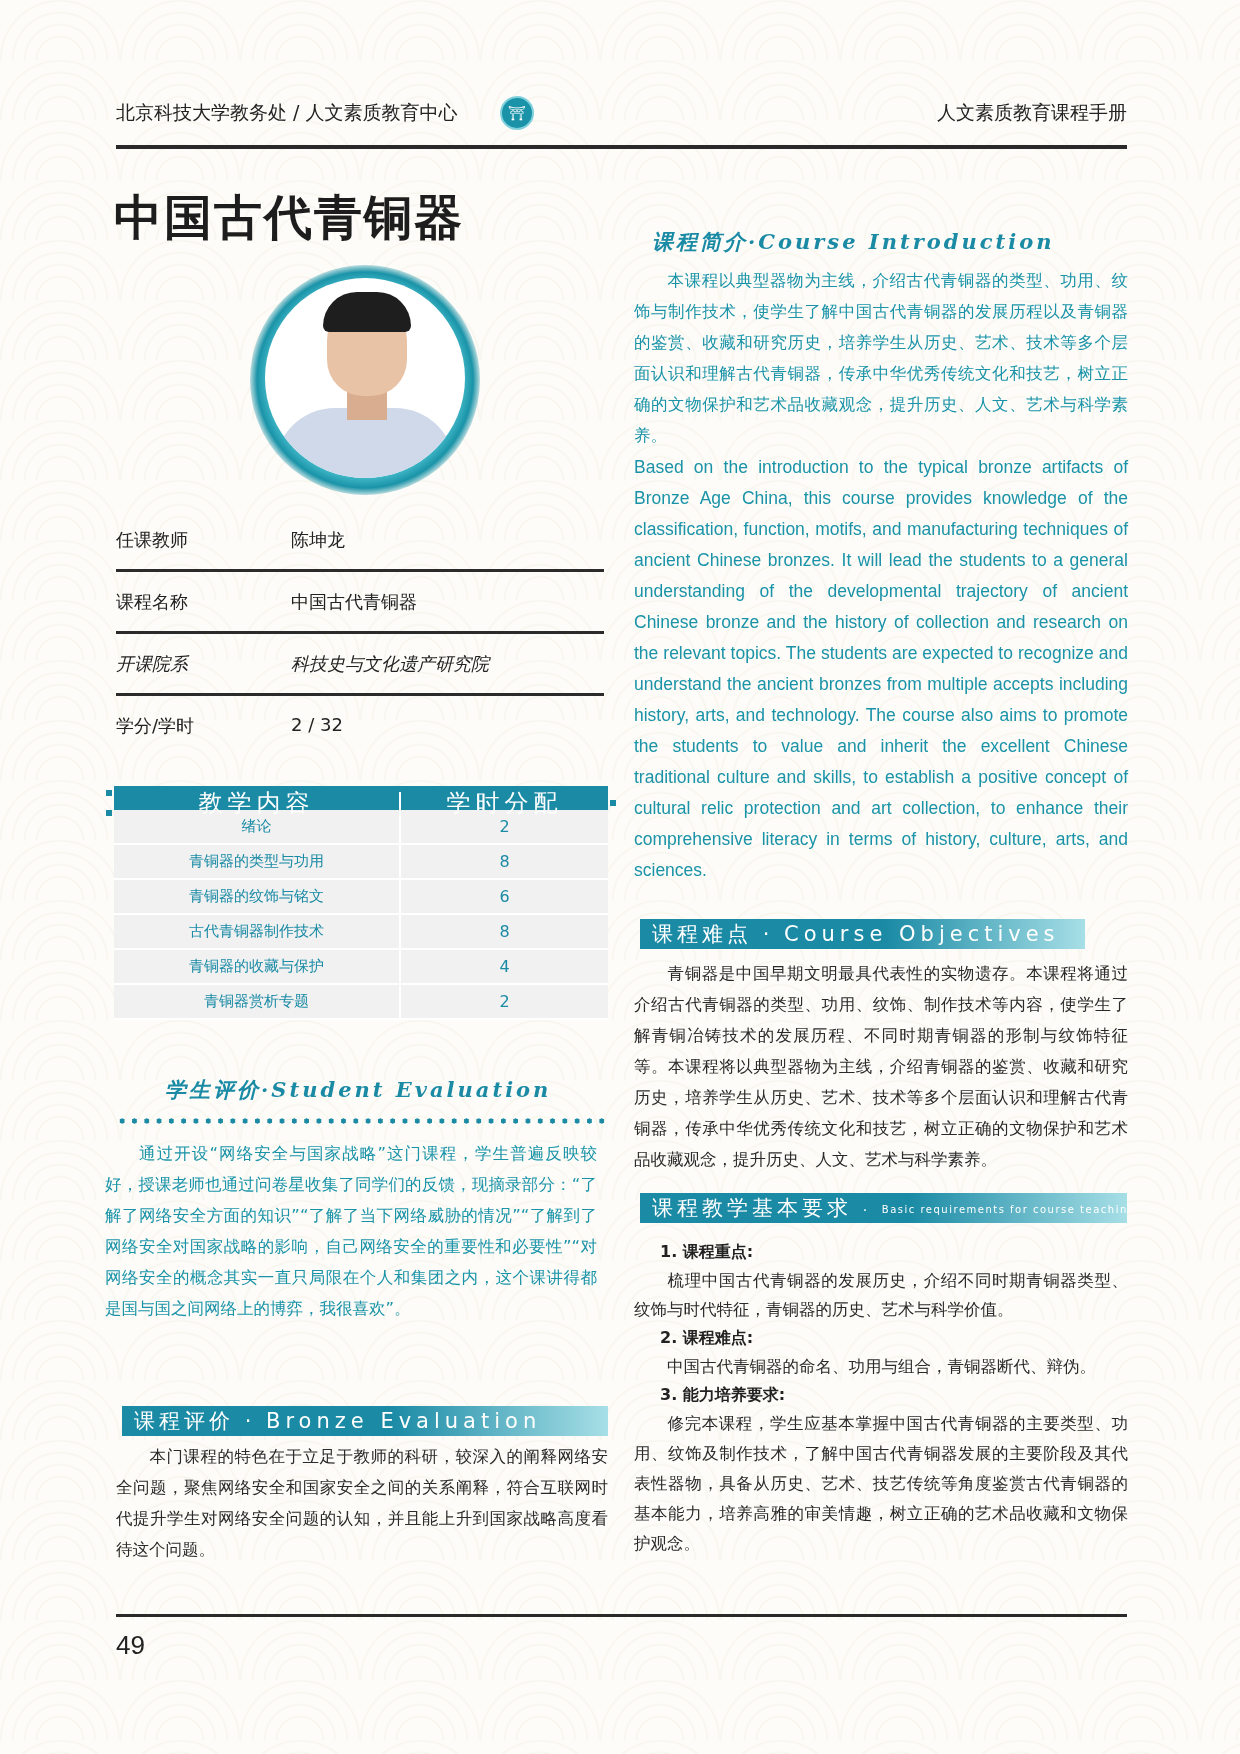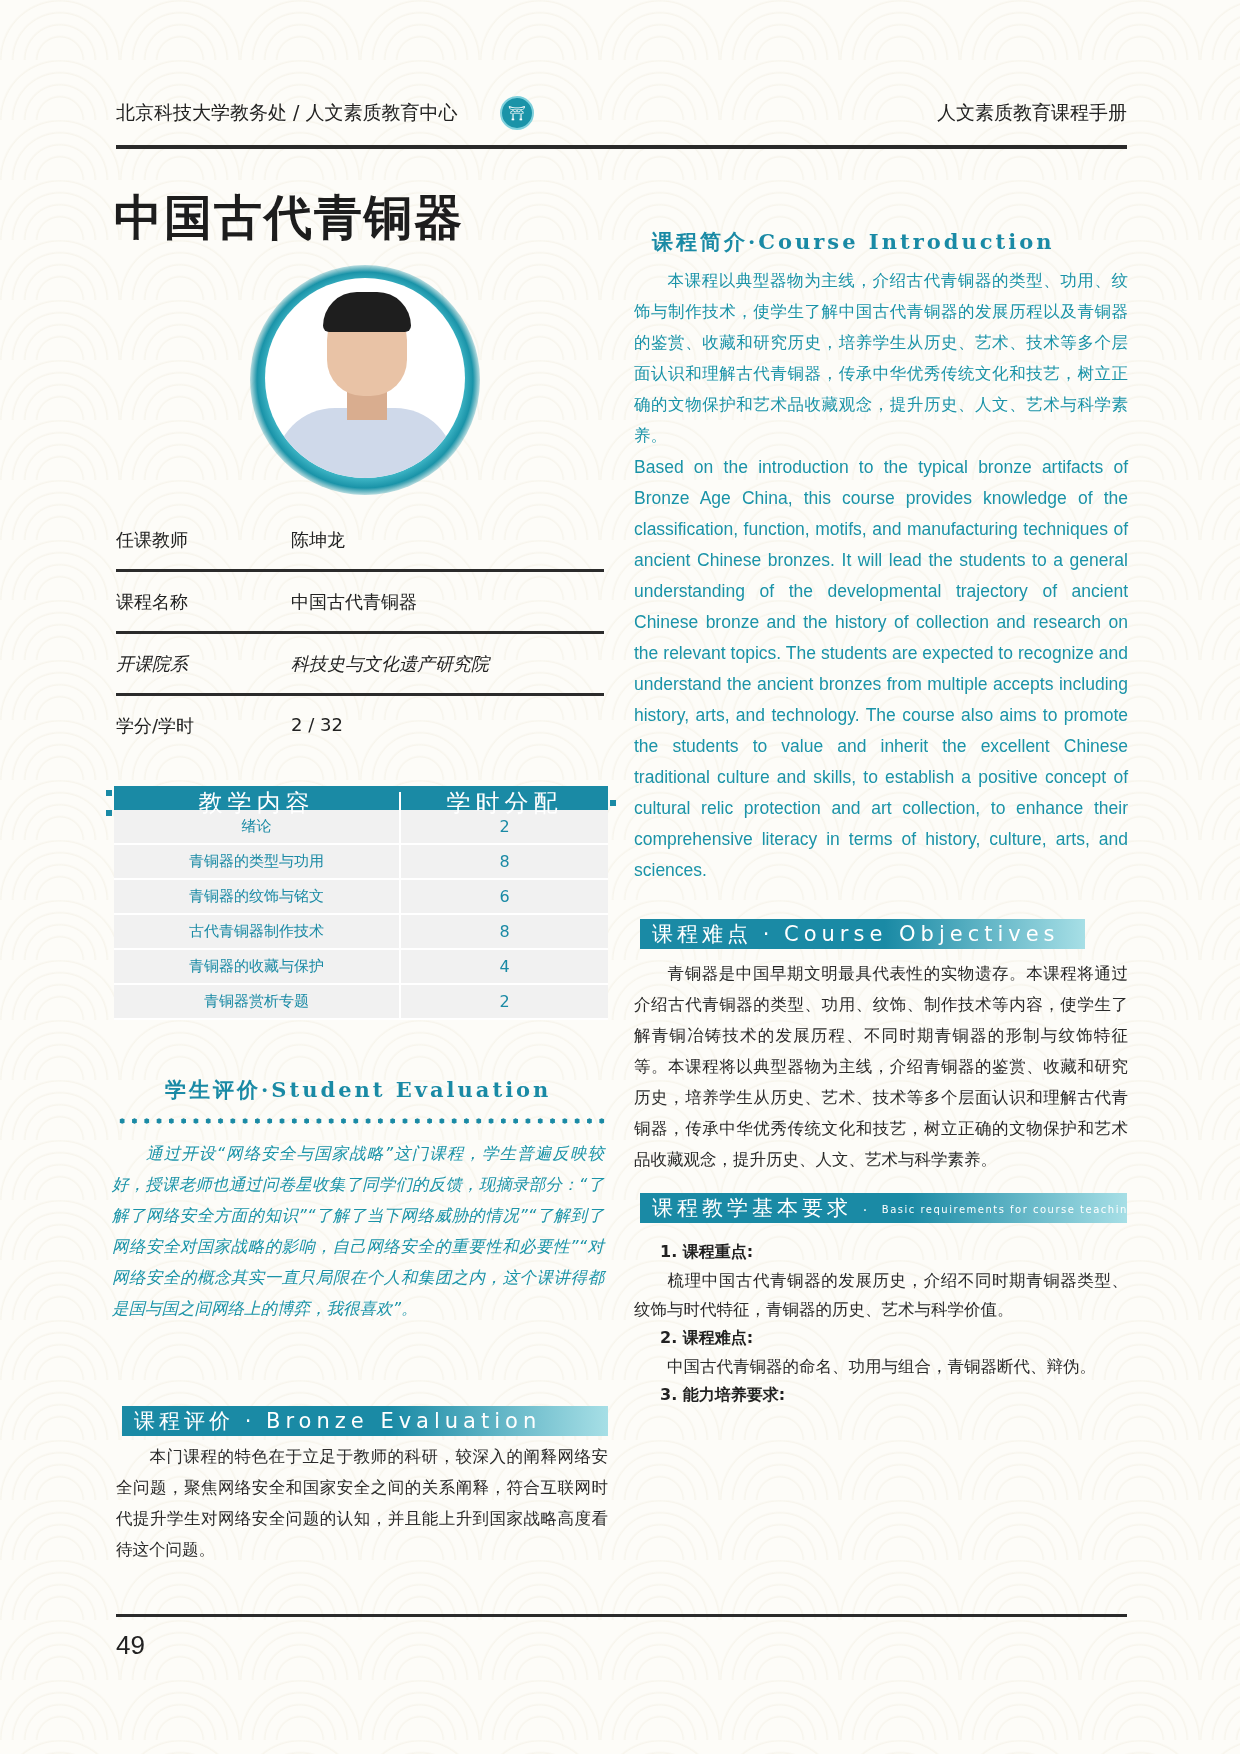--- a/index.html
+++ b/index.html
@@ -36,21 +36,21 @@
   .sched { left: 114px; top: 786px; width: 494px; }
   .sched-head { position: relative; height: 24px; background: #1a8aa5; color: #fff; font-size: 24px; letter-spacing: 5px; display:flex; }
   .sched-head .c1 { width: 285px; text-align:center; line-height:34px; }
   .sched-head .sep { width: 2px; height: 22px; background:#fff; margin-top:6px; }
   .sched-head .c2 { flex:1; text-align:center; line-height:34px; }
   .notch { position:absolute; width:6px; height:6px; background:#1a8aa5; }
   .sched-row { display:flex; height: 33px; background:#f1f1f1; border-bottom: 2px solid #fff; }
   .sched-row .c1 { width: 285px; text-align:center; line-height:33px; color:#1a8aa5; font-size:15px; border-right:2px solid #fff; }
   .sched-row .c2 { flex:1; text-align:center; line-height:33px; color:#1a8aa5; font-size:16px; }
   
-  .sec-plain { font-family: "DejaVu Serif", "Liberation Serif", serif; font-weight: bold; color: #1a8aa5; font-size: 21px; letter-spacing: 3px; }
+  .sec-plain { font-family: "DejaVu Serif", "Liberation Serif", serif; font-weight: bold; color: #1a8aa5; font-size: 21px; letter-spacing: 3px; font-style: italic; }
   .sec-bar { height: 30px; background: linear-gradient(90deg, #1a8aa5 0%, #1a8aa5 55%, #a7dfe6 100%); color:#fff; font-size: 21px; letter-spacing: 4px; line-height: 30px; padding-left: 12px; box-sizing: border-box; white-space: nowrap; overflow: hidden; }
   .sec-bar .en { letter-spacing: 5px; }
   .dots { left: 116px; top: 1117px; width: 492px; height: 8px;
     background-image: radial-gradient(circle, #1a8aa5 2.4px, transparent 2.8px); background-size: 12.3px 8px; }
   
   .para { font-size: 16.5px; line-height: 31px; text-align: justify; }
   .para .indent { display:inline-block; width: 2em; }
   .en-para { font-size: 17.5px; line-height: 31px; text-align: justify; color:#1a93a8; font-family: "Liberation Sans", sans-serif; }
   .dark { color: #2a2a2a; }
   .req-h { font-size: 16px; font-weight: bold; color:#222; }
@@ -122,21 +122,21 @@
       <span class="c2">4</span>
     </div>
   <div class="sched-row">
       <span class="c1">青铜器赏析专题</span>
       <span class="c2">2</span>
     </div>
 </div>
 
 <div class="abs sec-plain" style="left:165px; top:1076px;">学生评价·Student  Evaluation</div>
 <div class="abs dots"></div>
-<div class="abs para teal" style="left:112px; top:1138px; width:492px;font-style:italic;"><span class="indent"></span><span>通过开设“网络安全与国家战略”这门课程，学生普遍反映较好，授课老师也通过问卷星收集了同学们的反馈，现摘录部分：“了解了网络安全方面的知识”“了解了当下网络威胁的情况”“了解到了网络安全对国家战略的影响，自己网络安全的重要性和必要性”“对网络安全的概念其实一直只局限在个人和集团之内，这个课讲得都是国与国之间网络上的博弈，我很喜欢”。</span></div>
+<div class="abs para teal" style="left:105px; top:1138px; width:492px;"><span class="indent"></span><span>通过开设“网络安全与国家战略”这门课程，学生普遍反映较好，授课老师也通过问卷星收集了同学们的反馈，现摘录部分：“了解了网络安全方面的知识”“了解了当下网络威胁的情况”“了解到了网络安全对国家战略的影响，自己网络安全的重要性和必要性”“对网络安全的概念其实一直只局限在个人和集团之内，这个课讲得都是国与国之间网络上的博弈，我很喜欢”。</span></div>
 
 <div class="abs sec-bar" style="left:122px; top:1406px; width:486px;">
   
   <span>课程评价</span> · <span class="en">Bronze Evaluation</span>
 </div>
 <div class="abs para dark" style="left:116px; top:1441px; width:492px;"><span class="indent"></span><span>本门课程的特色在于立足于教师的科研，较深入的阐释网络安全问题，聚焦网络安全和国家安全之间的关系阐释，符合互联网时代提升学生对网络安全问题的认知，并且能上升到国家战略高度看待这个问题。</span></div>
 
 <div class="abs sec-plain" style="left:652px; top:228px;">课程简介·Course  Introduction</div>
 <div class="abs para teal" style="left:634px; top:265px; width:494px;"><span class="indent"></span><span>本课程以典型器物为主线，介绍古代青铜器的类型、功用、纹饰与制作技术，使学生了解中国古代青铜器的发展历程以及青铜器的鉴赏、收藏和研究历史，培养学生从历史、艺术、技术等多个层面认识和理解古代青铜器，传承中华优秀传统文化和技艺，树立正确的文物保护和艺术品收藏观念，提升历史、人文、艺术与科学素养。</span></div>
 <div class="abs en-para" style="left:634px; top:452px; width:494px;"><span class="indent"></span><span>Based on the introduction to the typical bronze artifacts of Bronze Age China, this course provides knowledge of the classification, function, motifs, and manufacturing techniques of ancient Chinese bronzes. It will lead the students to a general understanding of the developmental trajectory of ancient Chinese bronze and the history of collection and research on the relevant topics. The students are expected to recognize and understand the ancient bronzes from multiple accepts including history, arts, and technology. The course also aims to promote the students to value and inherit the excellent Chinese traditional culture and skills, to establish a positive concept of cultural relic protection and art collection, to enhance their comprehensive literacy in terms of history, culture, arts, and sciences.</span></div>
@@ -150,16 +150,17 @@
 <div class="abs sec-bar" style="left:640px; top:1193px; width:487px;">
   
   <span>课程教学基本要求</span> <span style="font-size:14px;">·</span> <span style="font-size:10px; letter-spacing:1.5px; vertical-align:2px;">Basic requirements for course teaching</span>
 </div>
 <div class="abs" style="left:634px; top:1238px; width:494px;">
   <div class="req-h" style="padding-left:26px; line-height:28px;">1. 课程重点:</div>
   <div class="para dark" style="line-height:29px;"><span class="indent"></span><span>梳理中国古代青铜器的发展历史，介绍不同时期青铜器类型、纹饰与时代特征，青铜器的历史、艺术与科学价值。</span></div>
   <div class="req-h" style="padding-left:26px; line-height:28px;">2. 课程难点:</div>
   <div class="para dark" style="line-height:29px;"><span class="indent"></span><span>中国古代青铜器的命名、功用与组合，青铜器断代、辩伪。</span></div>
   <div class="req-h" style="padding-left:26px; line-height:28px;">3. 能力培养要求:</div>
+  <div class="para dark" style="line-height:30px;"><span class="indent"></span><span>修完本课程，学生应基本掌握中国古代青铜器的主要类型、功用、纹饰及制作技术，了解中国古代青铜器发展的主要阶段及其代表性器物，具备从历史、艺术、技艺传统等角度鉴赏古代青铜器的基本能力，培养高雅的审美情趣，树立正确的艺术品收藏和文物保护观念。</span></div>
 </div>
 
 <div class="abs foot-rule"></div>
 <div class="abs page-num">49</div>
 
 </body></html>

